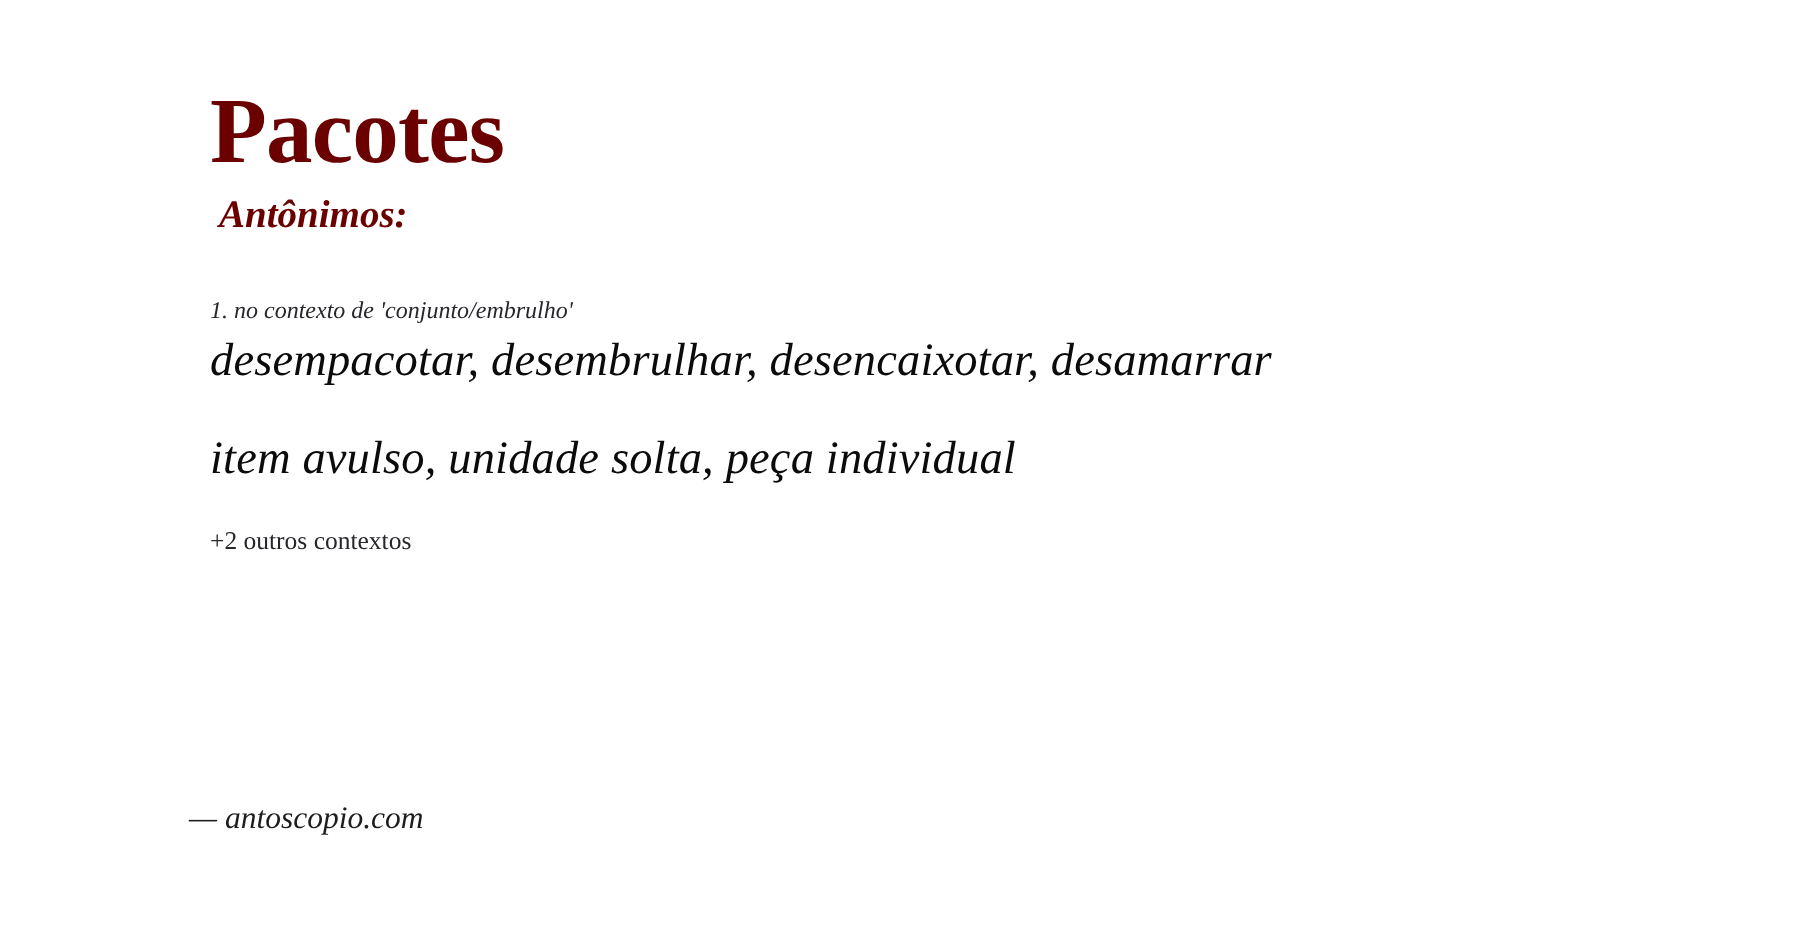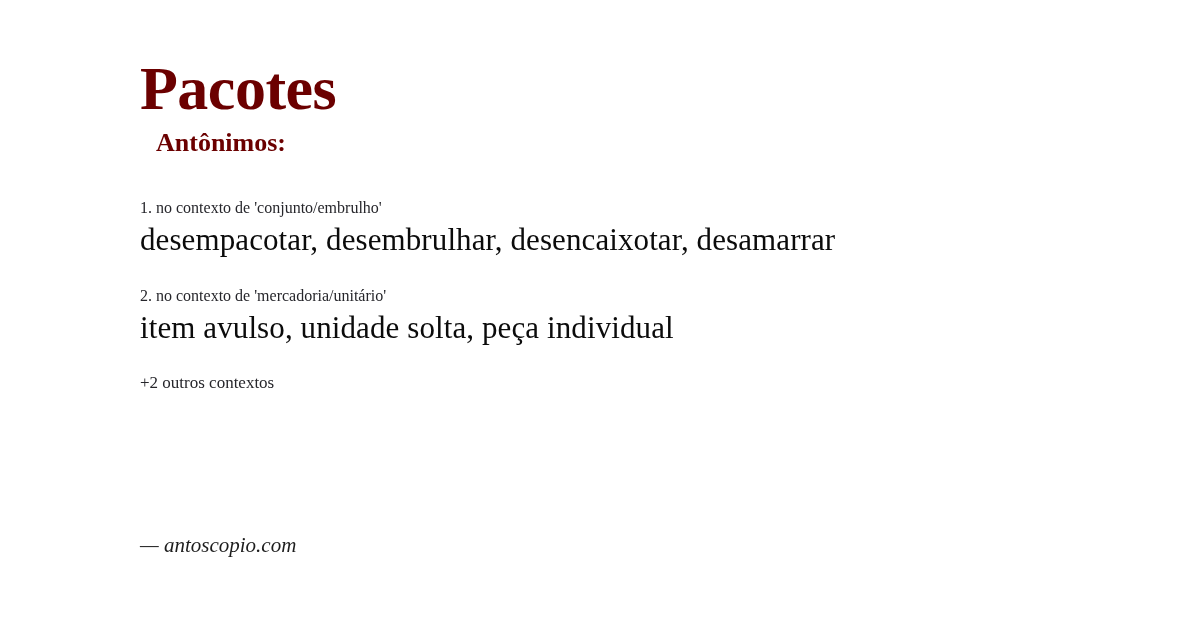--- a/index.html
+++ b/index.html
@@ -25,50 +25,52 @@
     font-size: 62px;
     font-weight: bold;
     color: #6b0000;
     line-height: 1.05;
     letter-spacing: -0.5px;
     margin: 0;
   }
   .subtitle {
     font-size: 26px;
     font-weight: bold;
+    font-style: italic;
     color: #6b0000;
-    margin: 6px 0 0 16px;
+    margin: 6px 0 0 6px;
     line-height: 1.2;
   }
   .senses {
     margin-top: 40px;
   }
   .sense {
     margin-bottom: 26px;
+    font-style: italic;
   }
   .sense-label {
     font-size: 16px;
     color: #26262b;
     line-height: 1.3;
     margin-bottom: 2px;
   }
   .sense-words {
     font-size: 31px;
     color: #0b0b0b;
     line-height: 1.25;
     letter-spacing: 0.1px;
   }
   .more {
     font-size: 17px;
     color: #26262b;
     margin-top: 8px;
   }
   .source {
     position: absolute;
-    left: 140px;
+    left: 126px;
     top: 533px;
     font-size: 21px;
     font-style: italic;
     color: #1d1d1d;
   }
 </style>
 </head>
 <body>
 
 <div class="page">
@@ -77,21 +79,20 @@
   <div class="subtitle">Antônimos:</div>
 
   <div class="senses">
 
     <div class="sense">
       <div class="sense-label">1. no contexto de 'conjunto/embrulho'</div>
       <div class="sense-words">desempacotar, desembrulhar, desencaixotar, desamarrar</div>
     </div>
 
     <div class="sense">
-      <div class="sense-label">2. no contexto de 'mercadoria/unitário'</div>
       <div class="sense-words">item avulso, unidade solta, peça individual</div>
     </div>
 
 
   </div>
 
   <div class="more">+2 outros contextos</div>
 
   <div class="source">— antoscopio.com</div>
 

